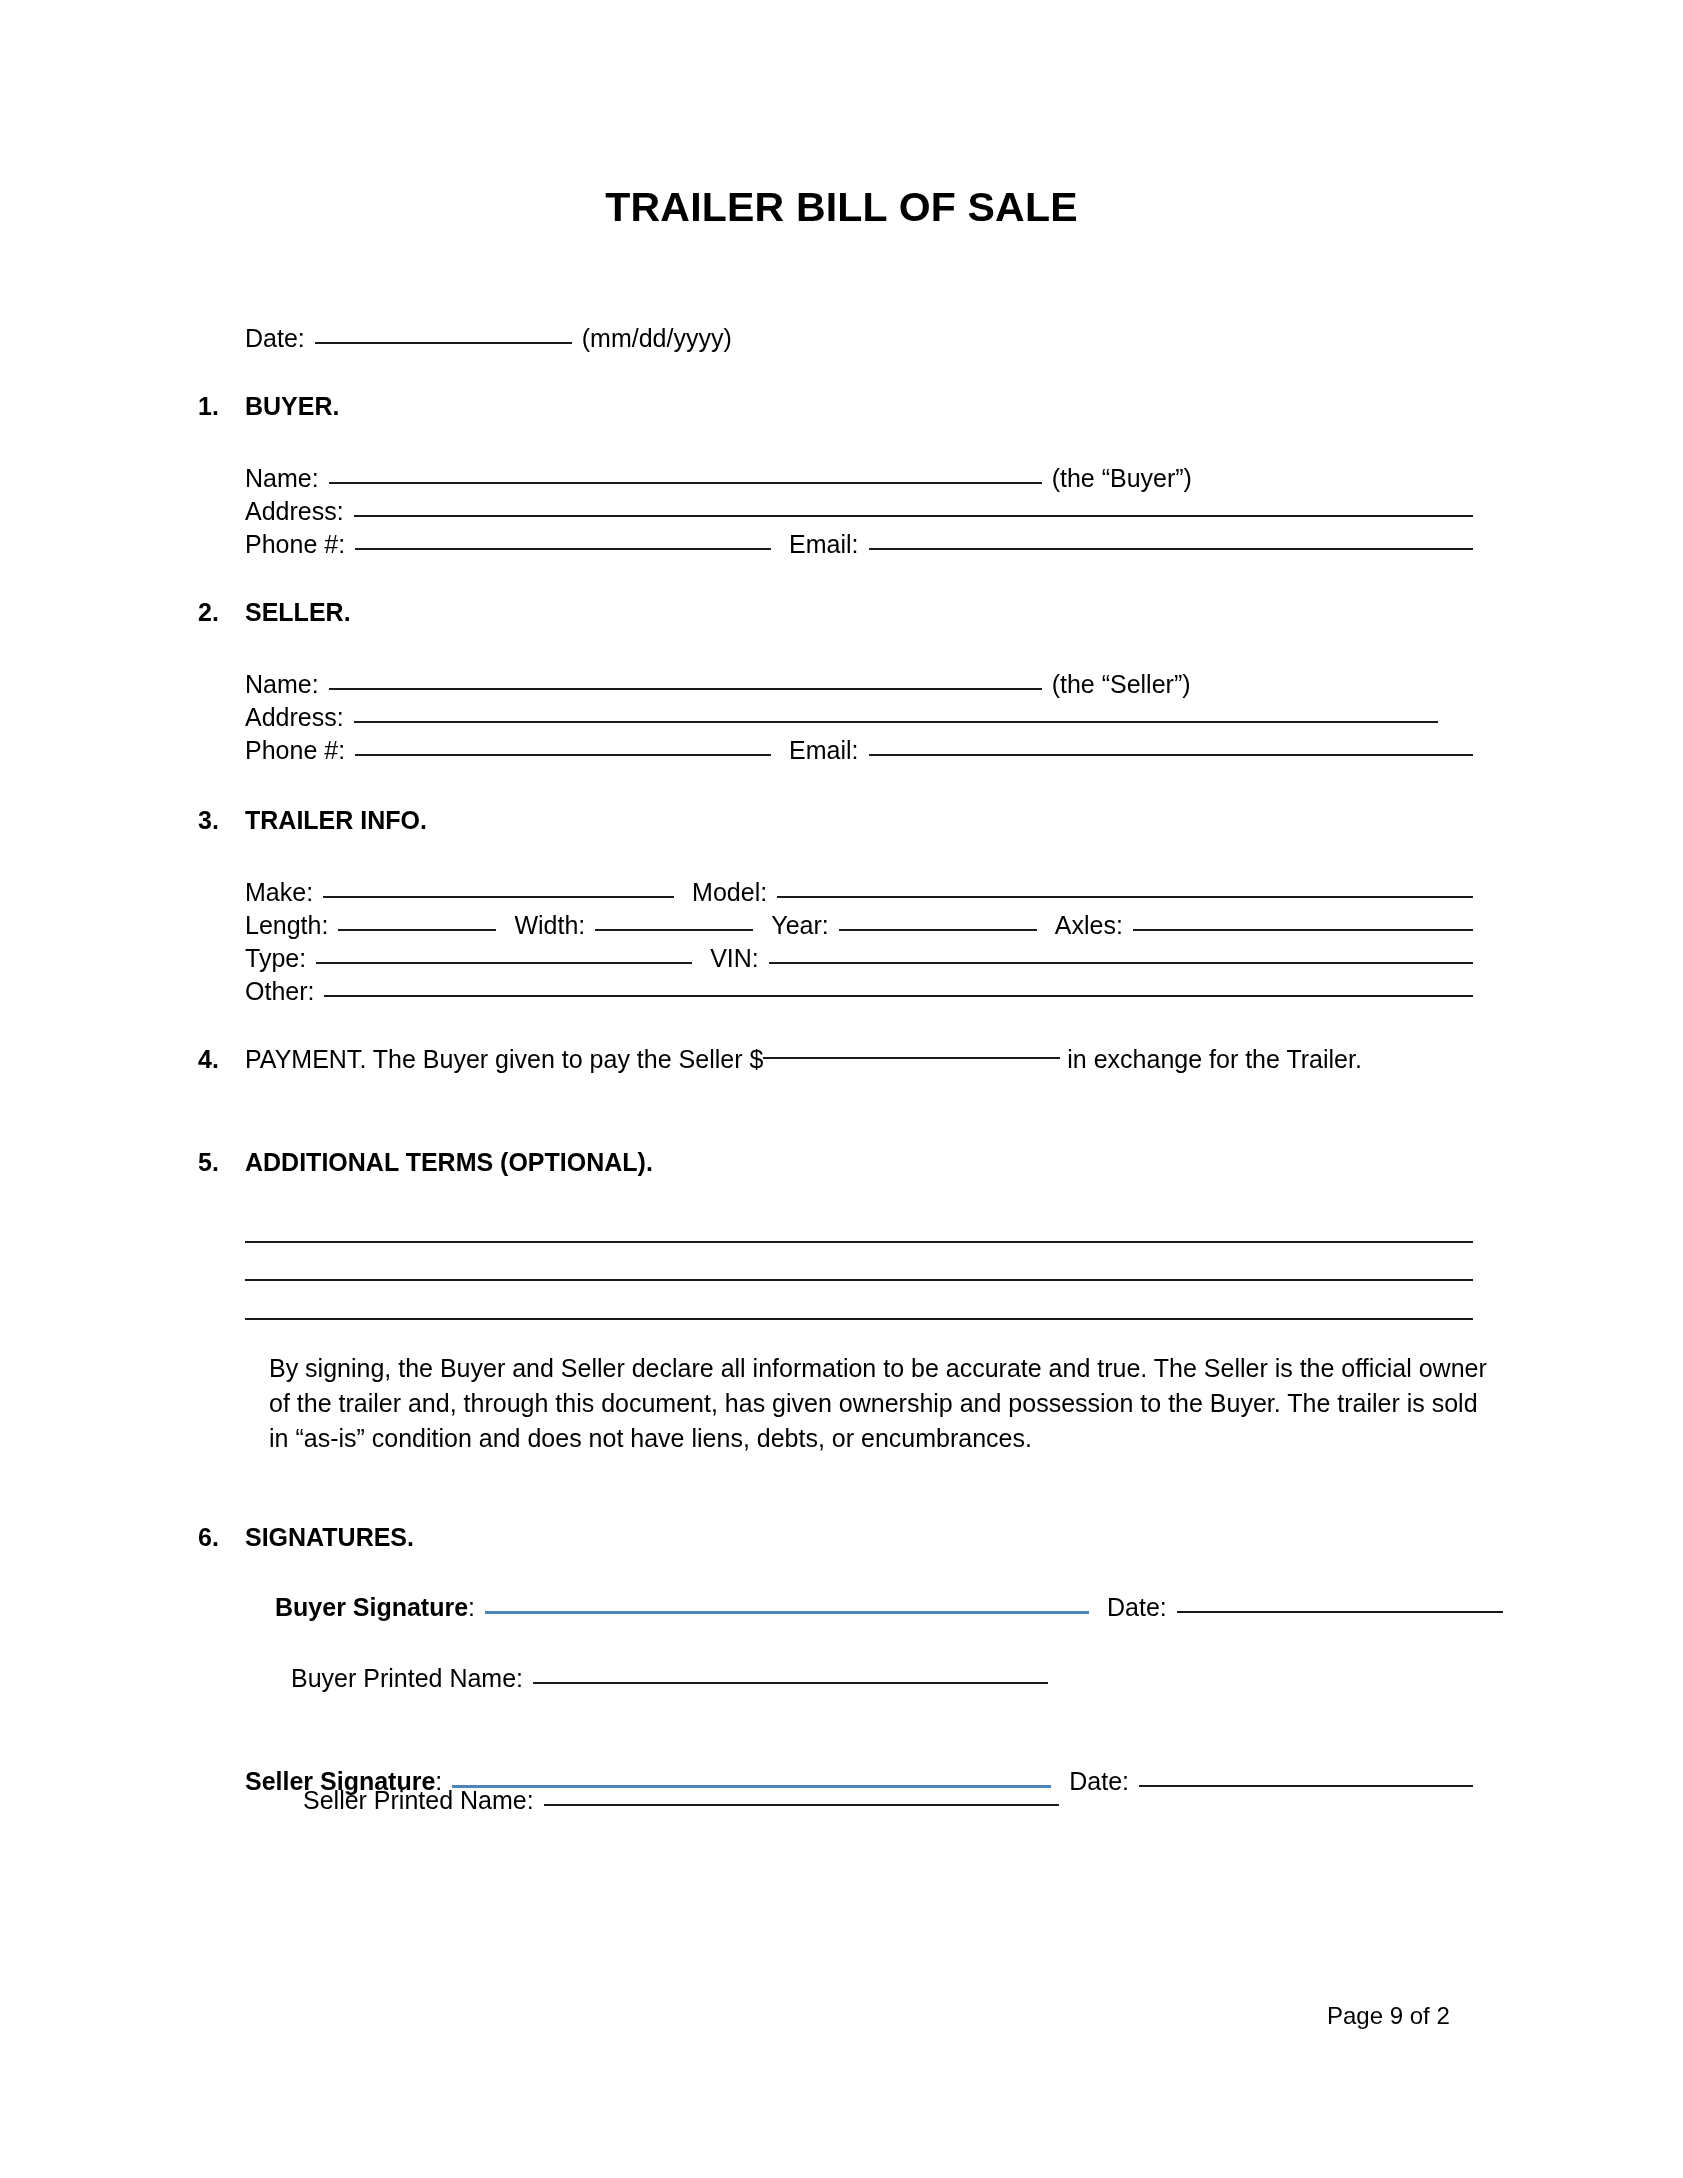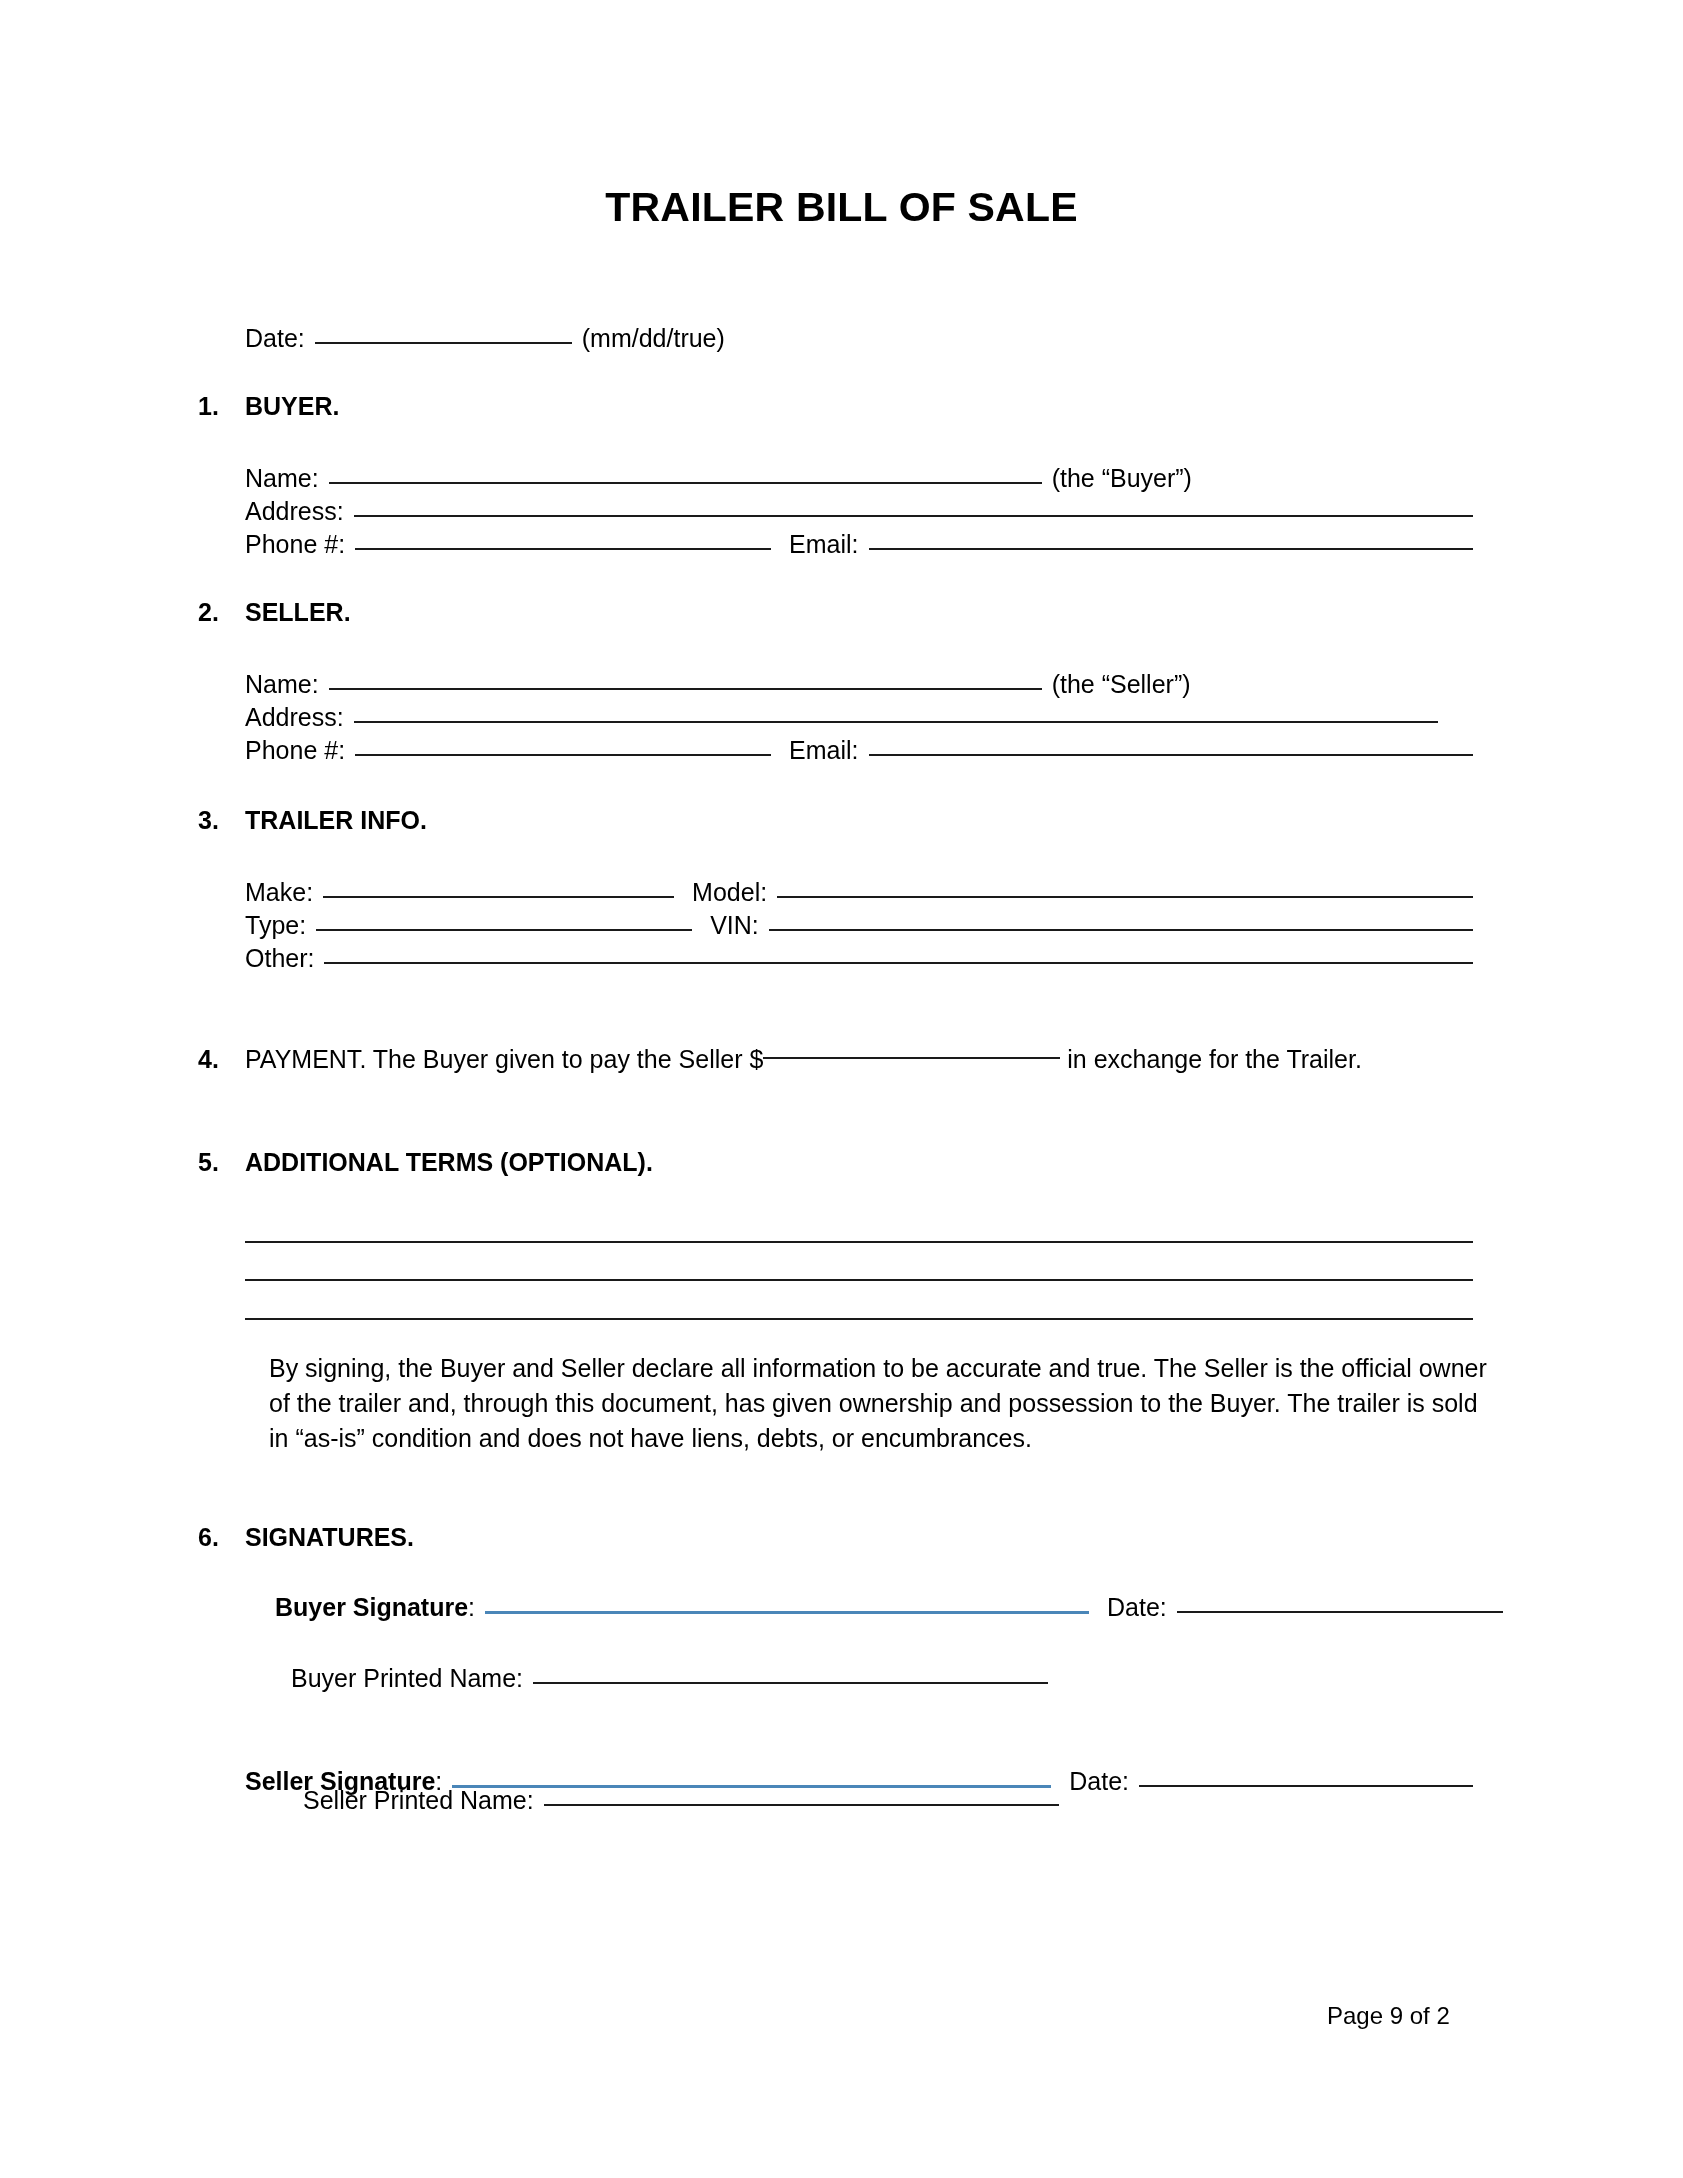--- a/index.html
+++ b/index.html
@@ -104,21 +104,21 @@
 <div class="page">
 
   <div class="doc-title">TRAILER BILL OF SALE</div>
 
   <div class="block" style="top:322px; left:245px; width:594px;">
     <div class="row">
       <span class="lbl">Date:</span>
       <span class="gap-sm"></span>
       <span class="rule" style="width:257px;"></span>
       <span class="gap-sm"></span>
-      <span class="lbl">(mm/dd/true)</span>
+      <span class="lbl">(mm/dd/yyyy)</span>
     </div>
   </div>
 
   <div class="num-head" style="top:390px; left:198px;">
     <span class="num">1.</span>
     <span class="htext"><span>BUYER</span><span class="period">.</span></span>
   </div>
 
   <div class="block" style="top:462px; left:245px; width:1228px;">
     <div class="row">
@@ -178,20 +178,37 @@
     <span class="htext"><span>TRAILER INFO</span><span class="period">.</span></span>
   </div>
 
   <div class="block" style="top:876px; left:245px; width:1228px;">
     <div class="row">
       <span class="lbl">Make:</span>
       <span class="gap-sm"></span>
       <span class="rule" style="width:351px;"></span>
       <span class="gap-md"></span>
       <span class="lbl">Model:</span>
+      <span class="gap-sm"></span>
+      <span class="rule grow"></span>
+    </div>
+    <div class="row">
+      <span class="lbl">Length:</span>
+      <span class="gap-sm"></span>
+      <span class="rule" style="width:158px;"></span>
+      <span class="gap-md"></span>
+      <span class="lbl">Width:</span>
+      <span class="gap-sm"></span>
+      <span class="rule" style="width:158px;"></span>
+      <span class="gap-md"></span>
+      <span class="lbl">Year:</span>
+      <span class="gap-sm"></span>
+      <span class="rule" style="width:198px;"></span>
+      <span class="gap-md"></span>
+      <span class="lbl">Axles:</span>
       <span class="gap-sm"></span>
       <span class="rule grow"></span>
     </div>
     <div class="row">
       <span class="lbl">Type:</span>
       <span class="gap-sm"></span>
       <span class="rule" style="width:376px;"></span>
       <span class="gap-md"></span>
       <span class="lbl">VIN:</span>
       <span class="gap-sm"></span>

